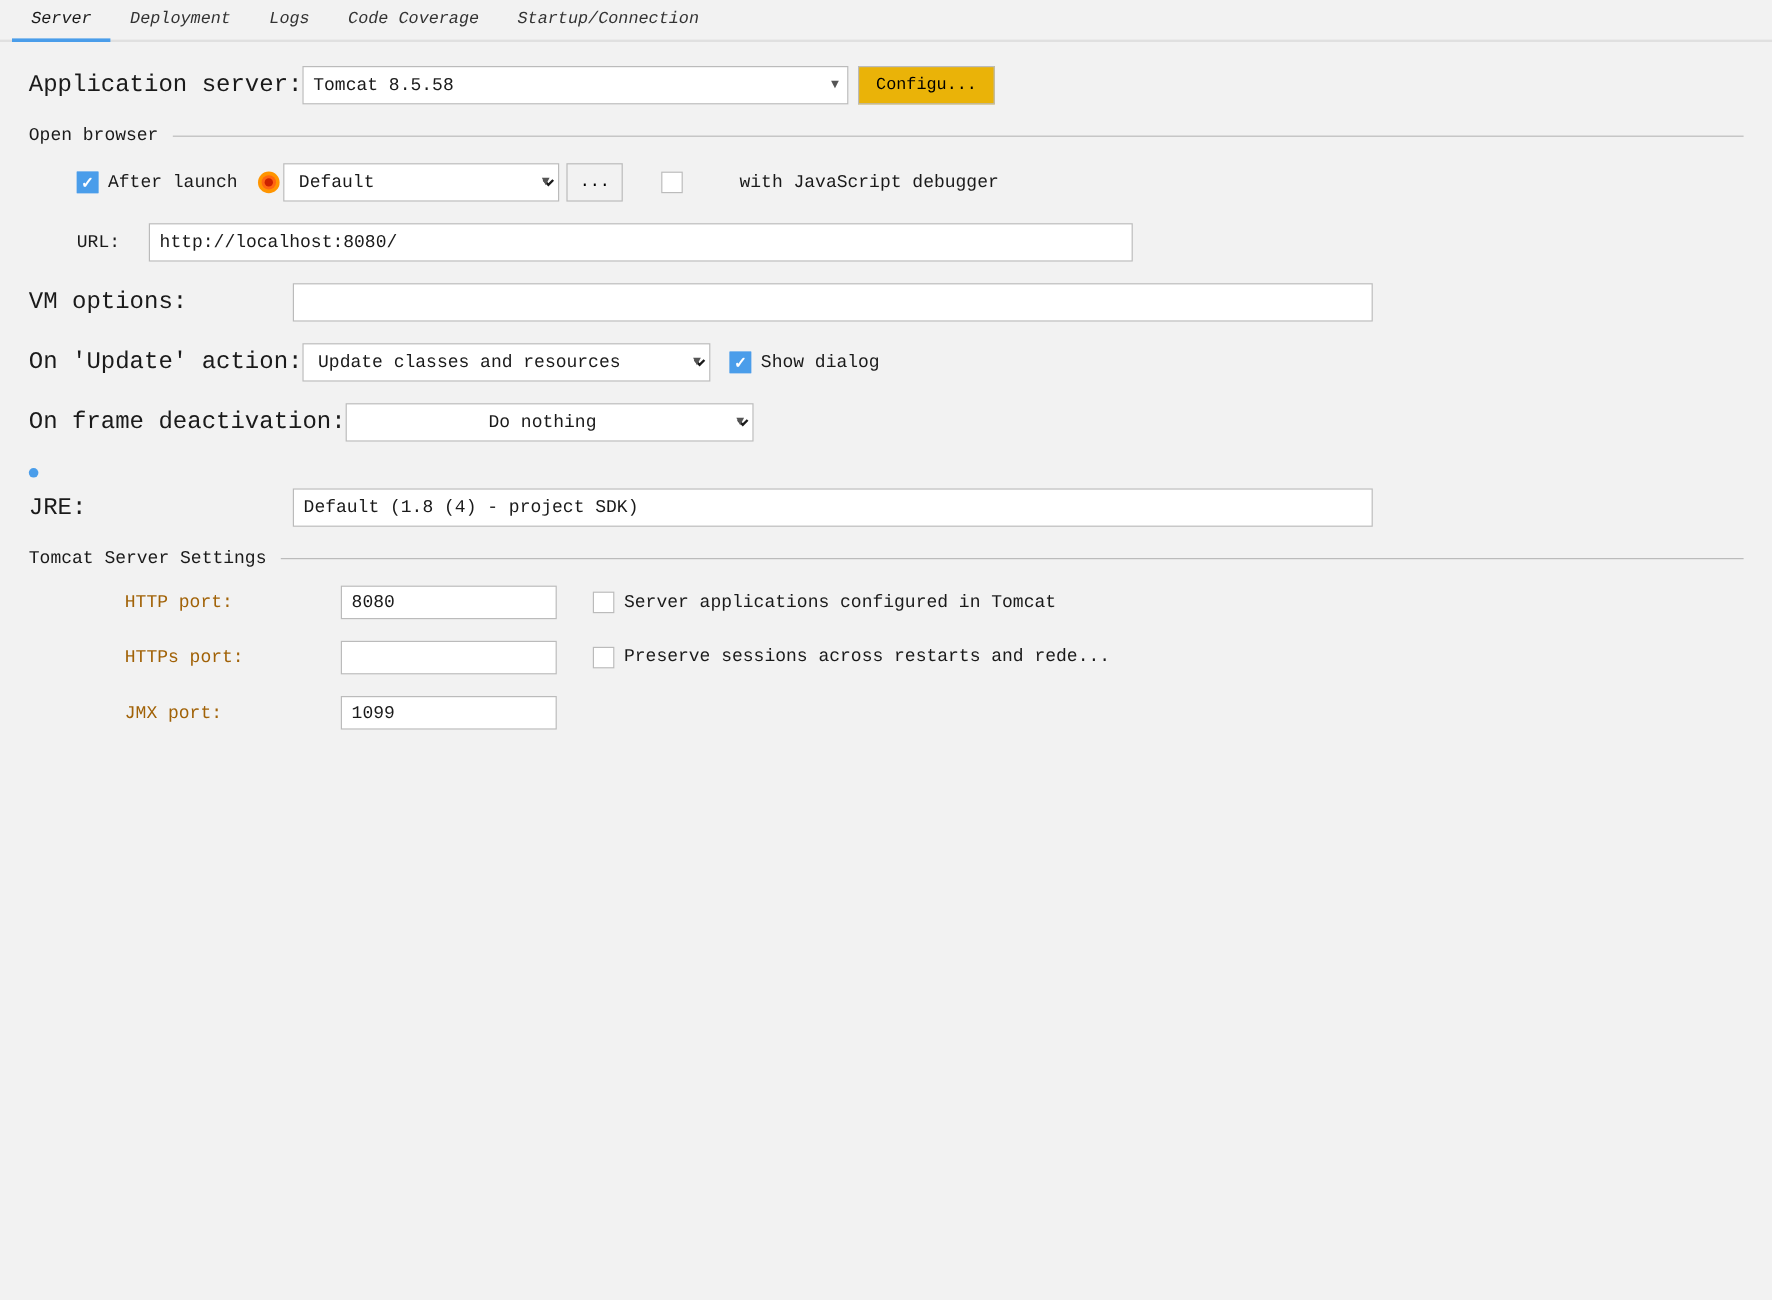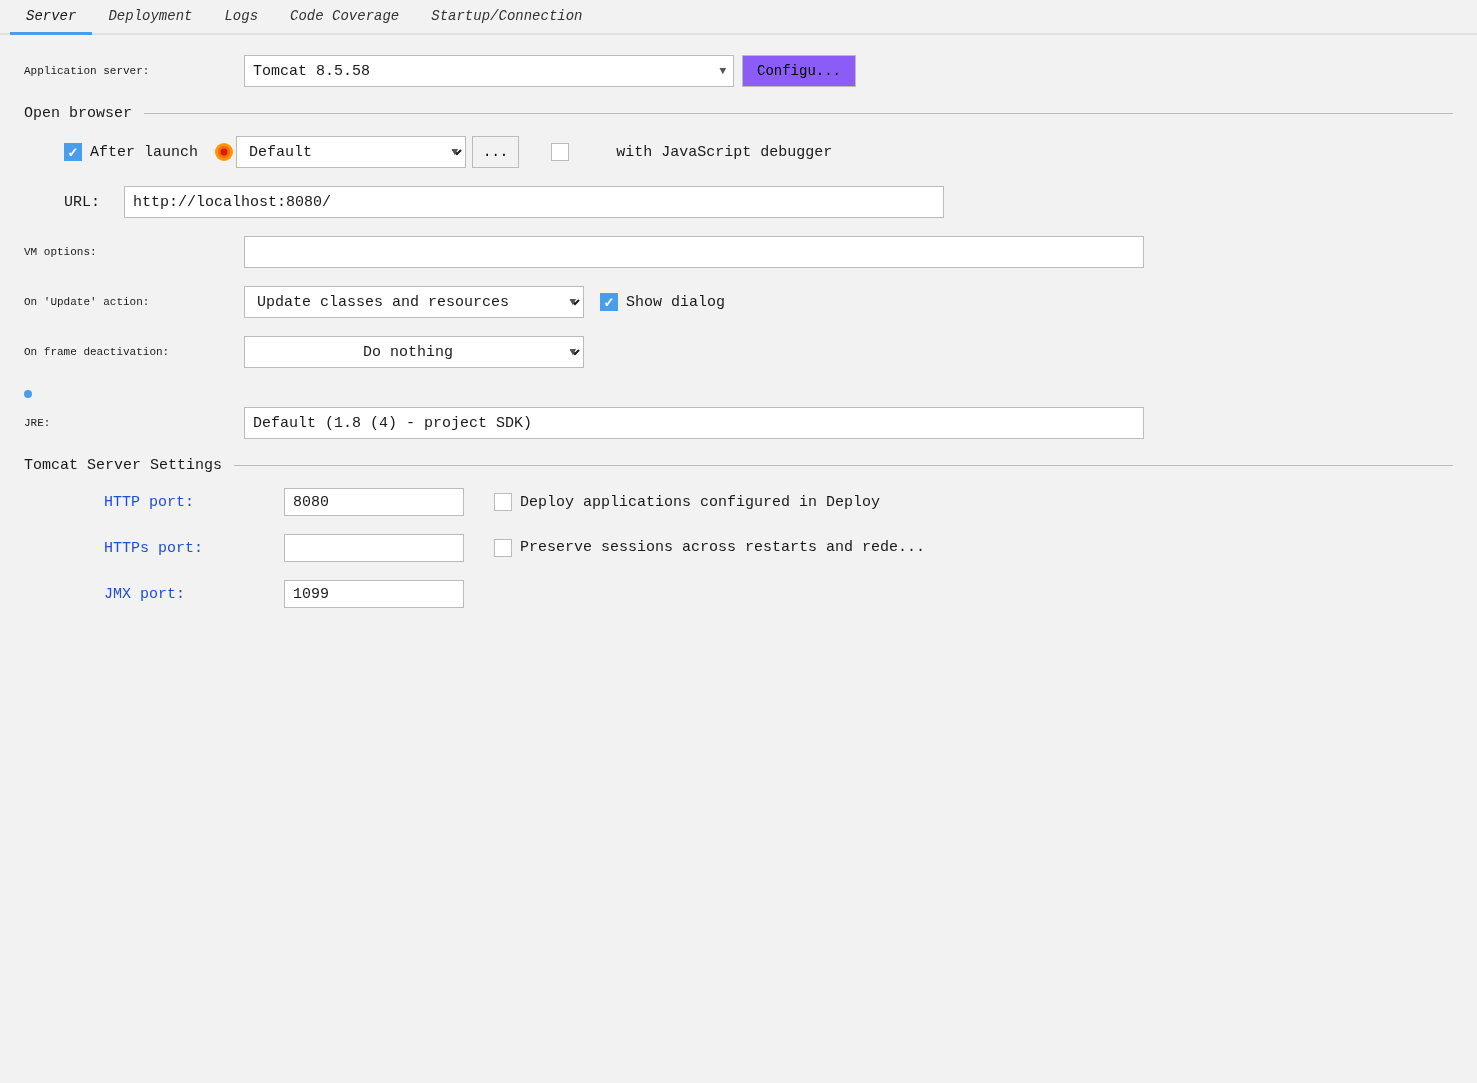--- a/index.html
+++ b/index.html
@@ -36,42 +36,42 @@
     }
 
     .form-row {
       display: flex;
       align-items: center;
       margin-bottom: 18px;
     }
 
     .form-label {
       min-width: 220px;
-      font-size: 11px;
+      font-size: 20px;
       color: #1a1a1a;
     }
 
     .form-label-indent {
       min-width: 220px;
       font-size: 15px;
-      color: #1d4ed8;
+      color: #a16207;
       padding-left: 40px;
     }
 
     select, input[type="text"] {
       font-family: 'Courier New', Courier, monospace;
       font-size: 15px;
       background: white;
       border: 1px solid #bbb;
       padding: 4px 8px;
       color: #1a1a1a;
     }
 
     .app-server-select {
-      width: 490px;
+      width: 455px;
       height: 32px;
       appearance: none;
       -webkit-appearance: none;
       padding-right: 30px;
       position: relative;
     }
 
     .select-wrapper {
       position: relative;
       display: inline-block;
@@ -83,21 +83,21 @@
       top: 50%;
       transform: translateY(-50%);
       pointer-events: none;
       font-size: 11px;
       color: #555;
     }
 
     .configure-btn {
       font-family: 'Courier New', Courier, monospace;
       font-size: 14px;
-      background: #8b5cf6;
+      background: #eab308;
       border: 1px solid #bbb;
       padding: 4px 14px;
       cursor: pointer;
       height: 32px;
       margin-left: 8px;
     }
 
     .section-header {
       display: flex;
       align-items: center;
@@ -326,21 +326,21 @@
 
   <div class="section-header">
     <span>Tomcat Server Settings</span>
   </div>
 
   <div class="form-row" style="padding-left:40px;">
     <span class="form-label-indent">HTTP port:</span>
     <input type="text" class="port-input" value="8080" style="">
     <div style="display:flex;align-items:center;margin-left:30px;">
       <div class="checkbox-custom"></div>
-      <span style="margin-left:8px;font-size:15px;">Deploy applications configured in Deploy</span>
+      <span style="margin-left:8px;font-size:15px;">Server applications configured in Tomcat</span>
     </div>
   </div>
 
   <div class="form-row" style="padding-left:40px;">
     <span class="form-label-indent">HTTPs port:</span>
     <input type="text" class="port-input" value="" style="">
     <div style="display:flex;align-items:flex-start;margin-left:30px;">
       <div class="checkbox-custom"></div>
       <span style="margin-left:8px;font-size:15px;">Preserve sessions across restarts and rede...</span>
     </div>

